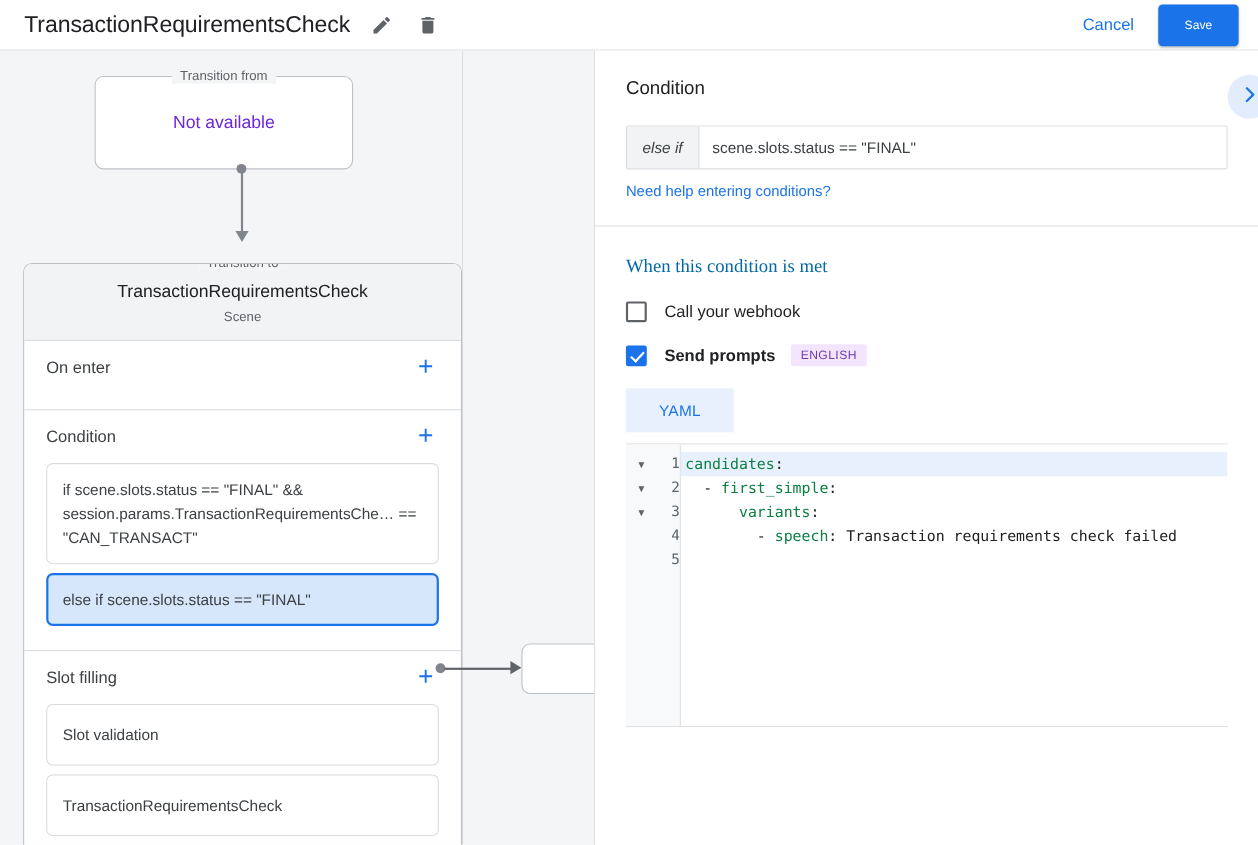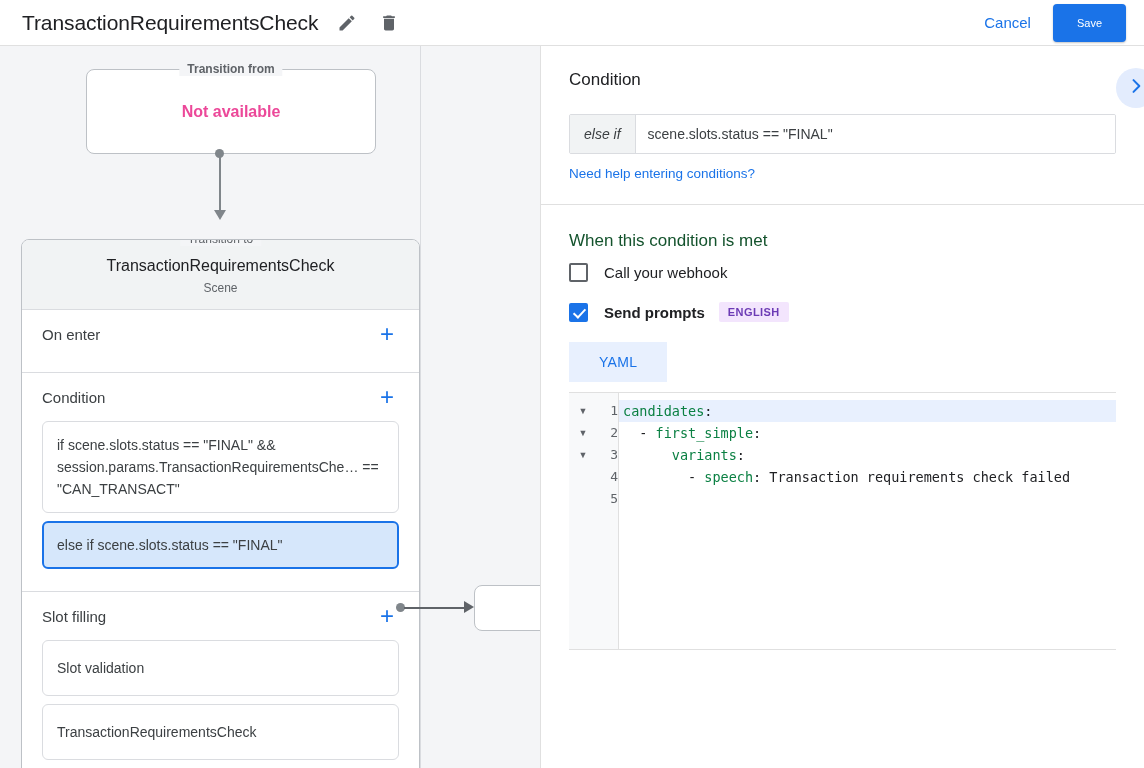--- a/index.html
+++ b/index.html
@@ -92,30 +92,30 @@
     transform: translateX(-50%);
     background: #f4f5f7;
     padding: 0 8px;
     font-size: 12px;
     color: #5f6368;
     white-space: nowrap;
   }
 
   #from-node {
     left: 86px; top: 23px;
-    width: 290px; height: 85px; font-weight: bold;
+    width: 235px; height: 85px;
   }
   #from-node .group-legend { background: #f4f5f7; }
   .node-na {
     position: absolute;
     left: 0; right: 0; top: 50%;
     transform: translateY(-50%);
     text-align: center;
     font-size: 16px;
-    color: #ec4899;
+    color: #6d28d9;
   }
 
   
   .conn-dot {
     position: absolute;
     width: 9px; height: 9px;
     border-radius: 50%;
     background: #80868b;
   }
   .conn-line-v {
@@ -288,22 +288,23 @@
     margin-top: 12px;
     font-size: 13.5px;
     color: #1a73e8;
     text-decoration: none;
     cursor: pointer;
   }
 
   .met-block { padding: 26px 28px 10px 28px; }
   .met-h {
     font-size: 17px;
-    color: #14532d;
-    margin-bottom: 12px;
+    color: #0369a1;
+    margin-bottom: 22px;
+    font-family: Liberation Serif, serif;
   }
   .cb-row {
     display: flex; align-items: center;
     margin-bottom: 20px;
   }
   .cbox {
     width: 19px; height: 19px;
     border: 2px solid #5f6368;
     border-radius: 2px;
     margin-right: 16px;
@@ -327,21 +328,21 @@
   .cb-label {
     font-size: 15px;
     color: #202124;
   }
   .cb-label.bold { font-weight: 700; }
   .lang-badge {
     margin-left: 14px;
     background: #f3e5fd;
     color: #6c3bb5;
     font-size: 11px;
-    font-weight: 700;
+    font-weight: 400;
     letter-spacing: .4px;
     padding: 4px 9px;
     border-radius: 2px;
   }
   .met-desc {
     font-size: 13.5px;
     color: #3c4043;
     line-height: 20px;
     margin-top: -4px;
     margin-bottom: 18px;

